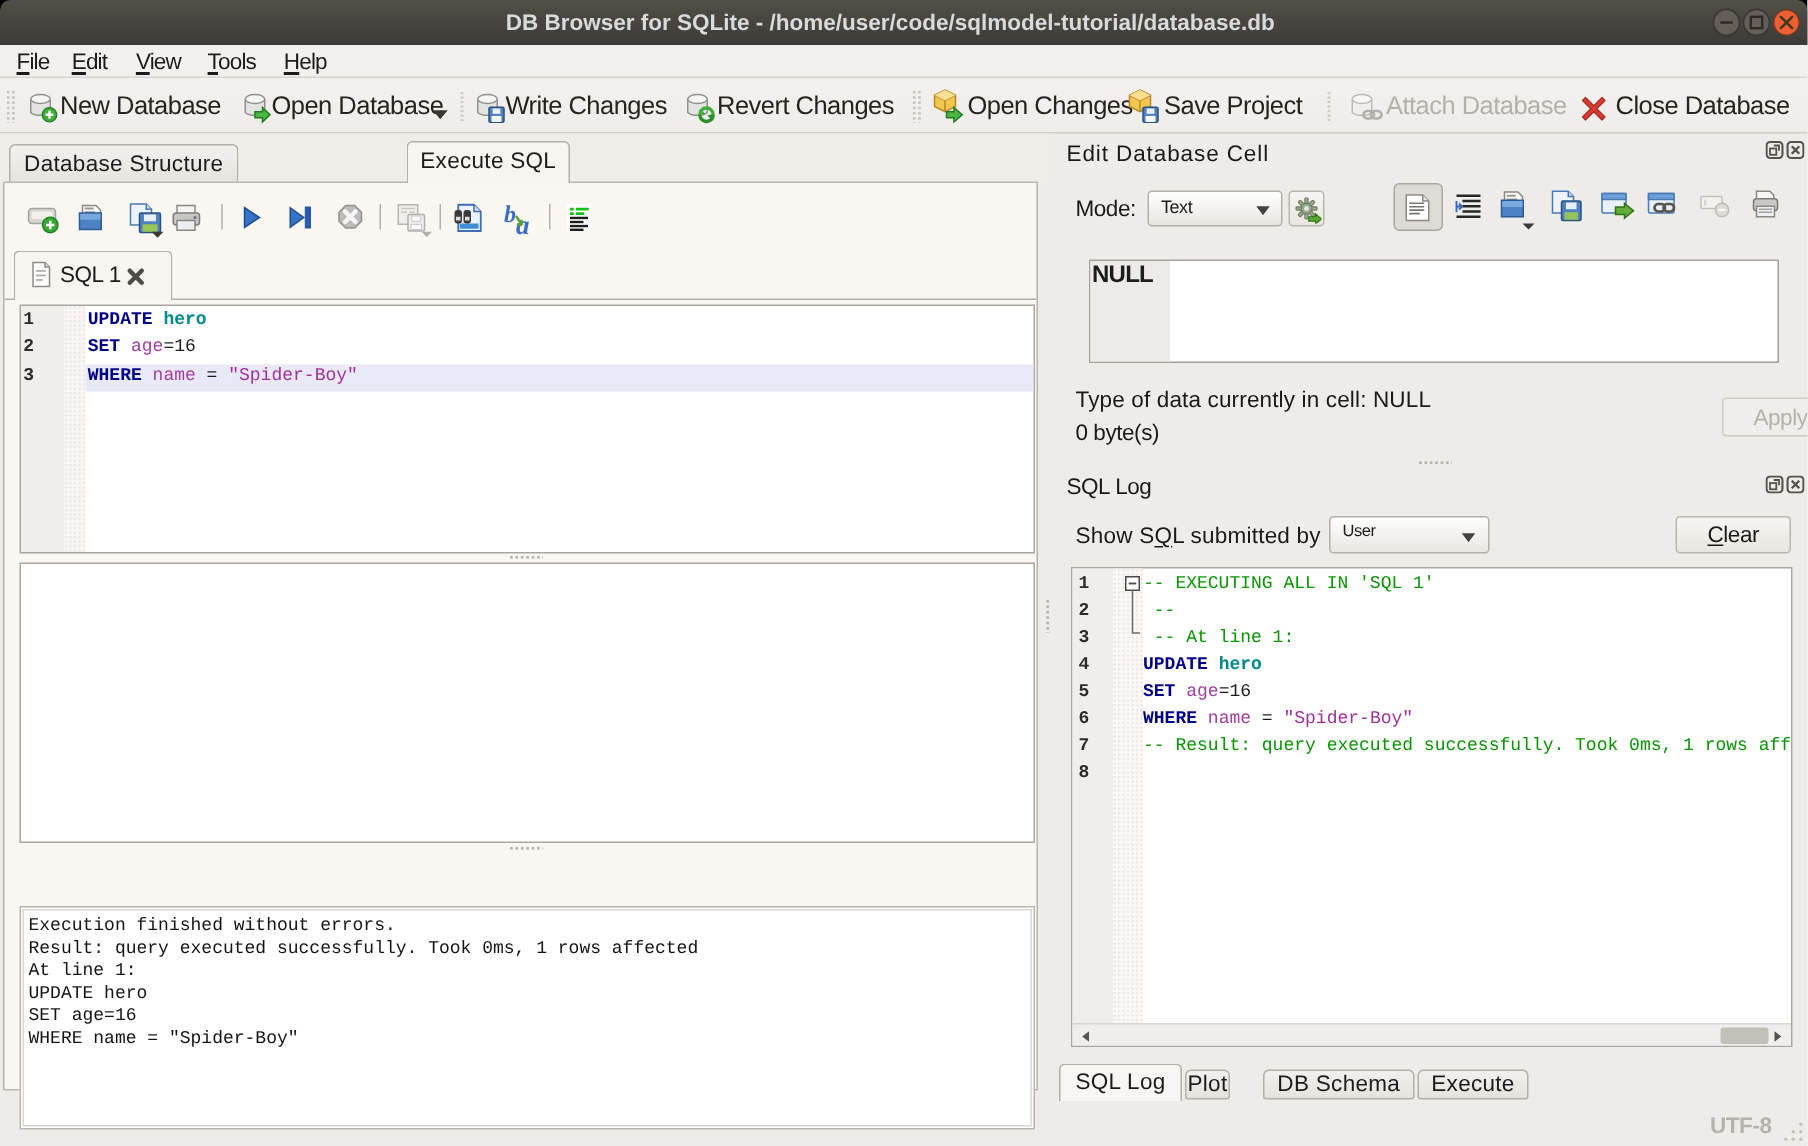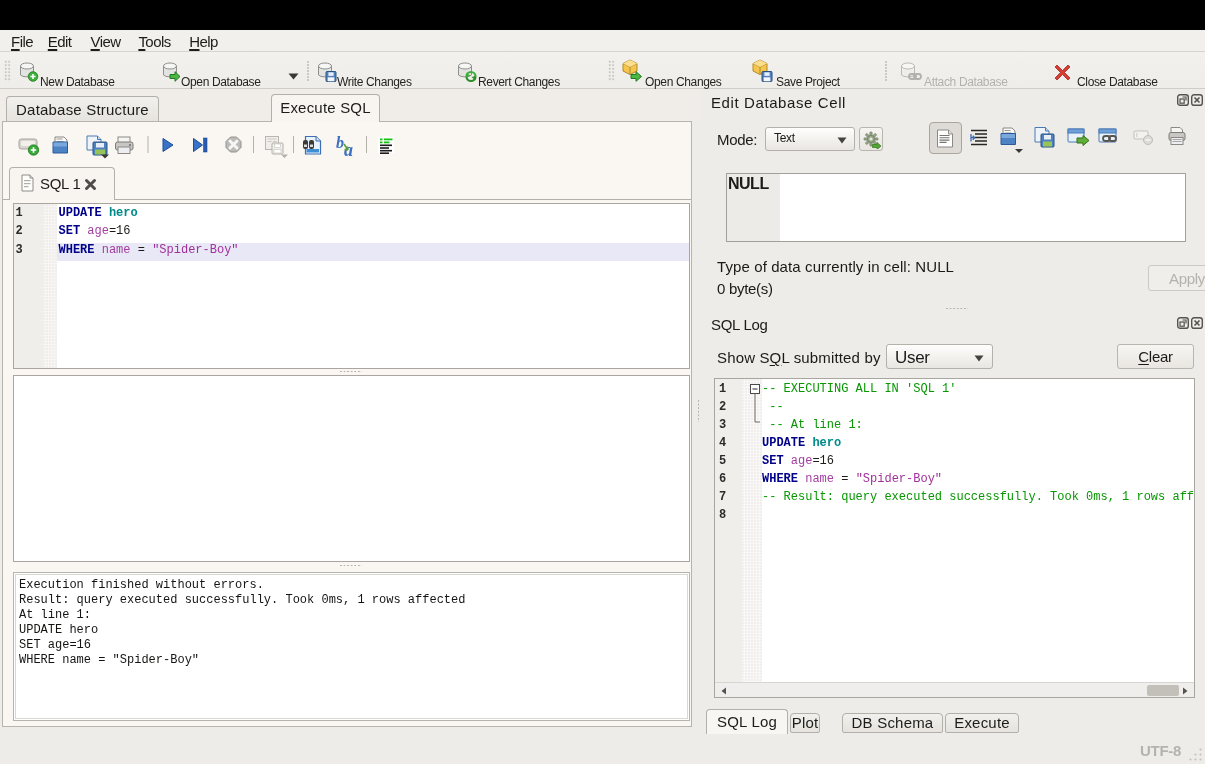--- a/index.html
+++ b/index.html
@@ -15,21 +15,21 @@
 #title { position:absolute; top:7px; left:-9px; width:100%; text-align:center;
   font-size:15px; font-weight:bold; color:#d9dbda; letter-spacing:0; }
 
 #menubar { position:absolute; top:30px; left:0; width:1205px; height:22px; background:#f2f0ed;
   border-bottom:1px solid #d8d4cf; }
 #menubar span { position:absolute; top:2.5px; font-size:15px; color:#1d1c1a; letter-spacing:-0.55px; }
 #menubar u { text-decoration-thickness:1.5px; text-underline-offset:2px; }
 
 #toolbar { position:absolute; top:52px; left:0; width:1205px; height:37px;
   background:linear-gradient(180deg,#f3f1ee,#efede9); border-bottom:1px solid #d0ccc6; }
-.tlabel { position:absolute; top:23px; font-size:12px; color:#26241f; letter-spacing:-0.35px; }
+.tlabel { position:absolute; top:9px; font-size:17px; color:#26241f; letter-spacing:-0.35px; }
 .tgrip { position:absolute; top:8px; width:7px; height:22px;
   background-image:radial-gradient(circle at 1.5px 1.5px,#c9c5bf 1px,transparent 1.1px);
   background-size:3.5px 3.5px; }
 .tsep { position:absolute; top:9px; width:2px; height:20px;
   background-image:radial-gradient(circle at 1px 1px,#ccc8c2 0.8px,transparent 1px);
   background-size:2px 3px; }
 .ticon { position:absolute; top:6px; }
 .gray { color:#b4b1ac !important; }
 
 .tab { position:absolute; border:1px solid #b3afa9; border-bottom:none;
@@ -56,20 +56,31 @@
 .combo { position:absolute; border:1px solid #b4b0aa; border-radius:3px;
   background:linear-gradient(180deg,#fefefd,#e9e6e1); }
 .btn { position:absolute; border:1px solid #b9b5af; border-radius:3px;
   background:linear-gradient(180deg,#f7f5f2,#e9e6e1); text-align:center; }
 .hdr { position:absolute; font-size:15px; color:#1b1a18; letter-spacing:-0.3px; }
 </style>
 </head>
 <body>
 <div id="w">
   <div id="tbblack"></div>
+  <div id="titlebar">
+    <div id="title">DB Browser for SQLite - /home/user/code/sqlmodel-tutorial/database.db</div>
+    <svg class="abs" style="left:1140px;top:4px" width="62" height="22" viewBox="0 0 62 22">
+      <circle cx="11" cy="11" r="8.7" fill="#635f58" stroke="#3a3834" stroke-width="1.2"></circle>
+      <rect x="6.8" y="10.2" width="8.4" height="1.7" fill="#2c2b26" rx="0.8"></rect>
+      <circle cx="31" cy="11" r="8.7" fill="#635f58" stroke="#3a3834" stroke-width="1.2"></circle>
+      <rect x="27.2" y="7.2" width="7.6" height="7.6" fill="none" stroke="#2c2b26" stroke-width="1.6"></rect>
+      <circle cx="51" cy="11" r="8.5" fill="#ef5e33" stroke="#6b3b23" stroke-width="1"></circle>
+      <path d="M47.2 7.2 L54.8 14.8 M54.8 7.2 L47.2 14.8" stroke="#3f3a1e" stroke-width="1.7" stroke-linecap="round"></path>
+    </svg>
+  </div>
   <div id="menubar">
     <span style="left:11px"><u>F</u>ile</span>
     <span style="left:47.8px"><u>E</u>dit</span>
     <span style="left:90.6px"><u>V</u>iew</span>
     <span style="left:138.4px"><u>T</u>ools</span>
     <span style="left:189.2px"><u>H</u>elp</span>
   </div>
   <div id="toolbar">
     <div class="tgrip" style="left:4px"></div>
     <svg class="ticon" style="left:19px" width="20" height="25" viewBox="0 0 20 25">
@@ -237,21 +248,21 @@
 3</div>
     <div class="abs mono" style="left:44.5px; top:0.2px; line-height:18.3px;"><span class="kw">UPDATE</span> <span class="tbl">hero</span>
 <span class="kw">SET</span> <span class="id">age</span>=16
 <span class="kw">WHERE</span> <span class="id">name</span> = <span class="str">"Spider-Boy"</span></div>
   </div>
 
   <div class="whitebox" style="left:13px; top:375px; width:677px; height:187px;"></div>
   <div class="dots-h" style="left:340px; top:370px;"></div>
   <div class="dots-h" style="left:340px; top:564px;"></div>
 
-  <div class="whitebox" id="msgbox" style="left:13px; top:572px; width:677px; height:148.5px; border-color:#b7b3ad;">
+  <div class="whitebox" id="msgbox" style="left:13px; top:604px; width:677px; height:148.5px; border-color:#b7b3ad;">
     <div class="abs" style="left:1px; top:1px; right:1px; bottom:1px; border:1px solid #dbd8d3;"></div>
     <div class="abs mono" style="left:5px; top:5px; line-height:15.1px; color:#141413;">Execution finished without errors.
 Result: query executed successfully. Took 0ms, 1 rows affected
 At line 1:
 UPDATE hero
 SET age=16
 WHERE name = "Spider-Boy"</div>
   </div>
 
   <div class="dots-v" style="left:697px; top:400px;"></div>
@@ -340,21 +351,21 @@
   <div class="hdr" style="left:711px; top:316px;">SQL Log</div>
   <svg class="abs" style="left:1177px; top:317px;" width="26" height="12" viewBox="0 0 26 12">
     <rect x="0.7" y="0.7" width="10.6" height="10.6" rx="2.4" fill="none" stroke="#55534e" stroke-width="1.4"></rect>
     <rect x="3" y="5" width="4.2" height="4.2" fill="none" stroke="#55534e" stroke-width="1.2"></rect>
     <path d="M5.5 3h3.5v3.5" fill="none" stroke="#55534e" stroke-width="1.2"></path>
     <rect x="14.7" y="0.7" width="10.6" height="10.6" rx="2.4" fill="none" stroke="#55534e" stroke-width="1.4"></rect>
     <path d="M17.5 3.5 l5 5 M22.5 3.5 l-5 5" stroke="#55534e" stroke-width="1.6"></path>
   </svg>
   <div class="hdr" style="left:717px; top:349px; letter-spacing:0.15px;">Show S<u style="text-underline-offset:2px">Q</u>L submitted by</div>
   <div class="combo" style="left:886px; top:344px; width:107px; height:25px;">
-    <span style="position:absolute; left:8px; top:3px; font-size:17px; letter-spacing:-0.3px;">User</span>
+    <span style="position:absolute; left:8px; top:3px; font-size:11px; letter-spacing:-0.3px;">User</span>
     <svg style="position:absolute; right:8px; top:10px;" width="10" height="7" viewBox="0 0 10 7">
         <path d="M0.5 0.5 h9 L5 6.5z" fill="#45433f"></path>
       </svg>
   </div>
   <div class="btn" style="left:1117px; top:344px; width:77px; height:25px;">
     <span style="position:absolute; width:100%; left:0; top:3px; font-size:15px; letter-spacing:-0.3px;"><u style="text-underline-offset:2px">C</u>lear</span>
   </div>
 
   <div class="whitebox" id="logbox" style="left:714px; top:378px; width:481px; height:320px; border-color:#a9a59f;">
     <div class="abs" style="left:0; top:0; width:27px; height:303px; background:#f0eeea;"></div>

